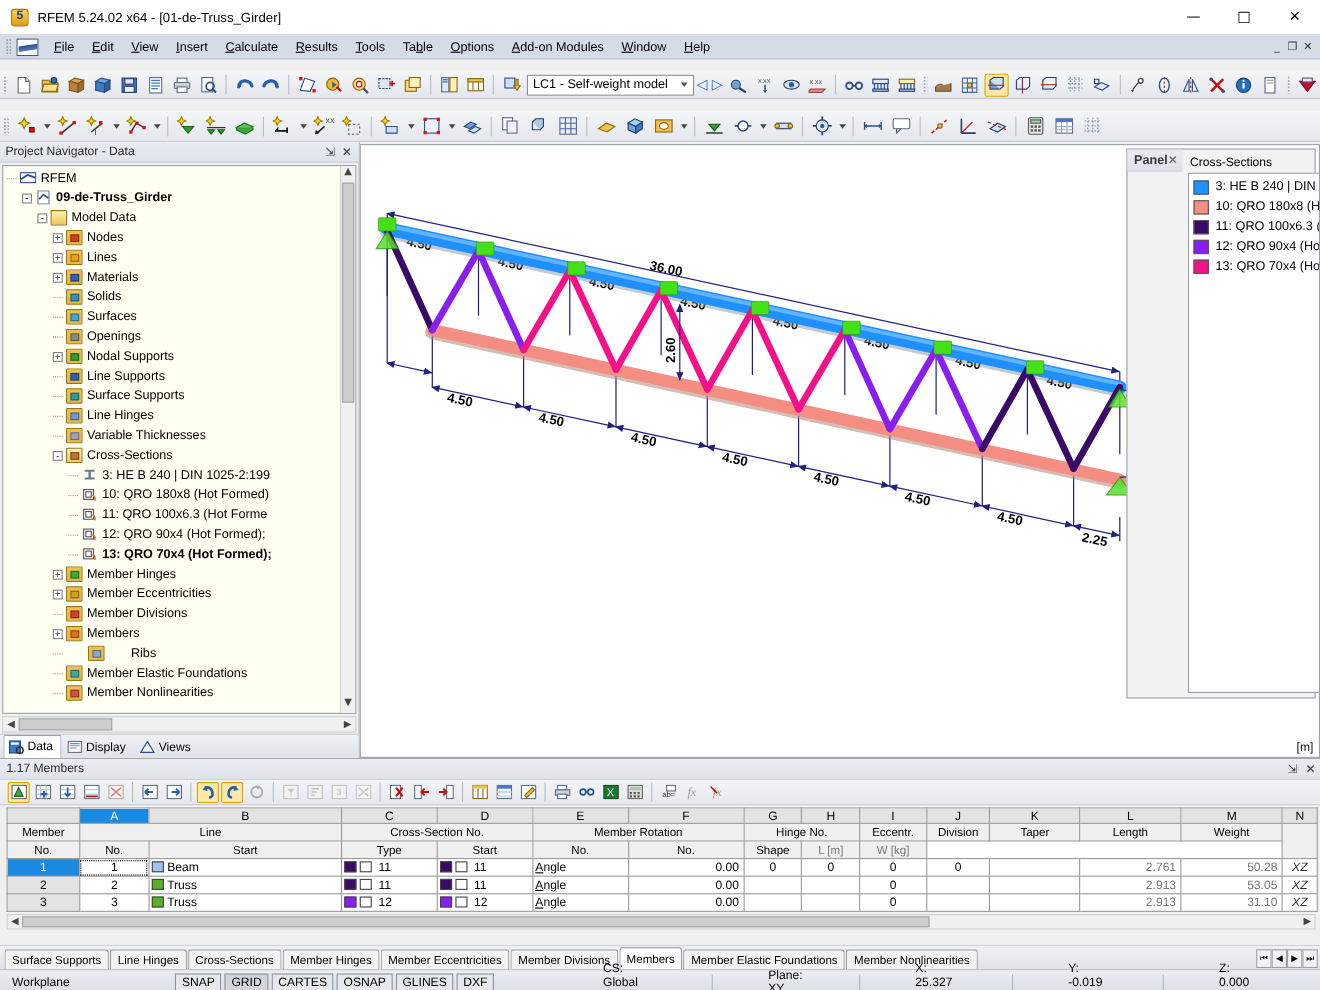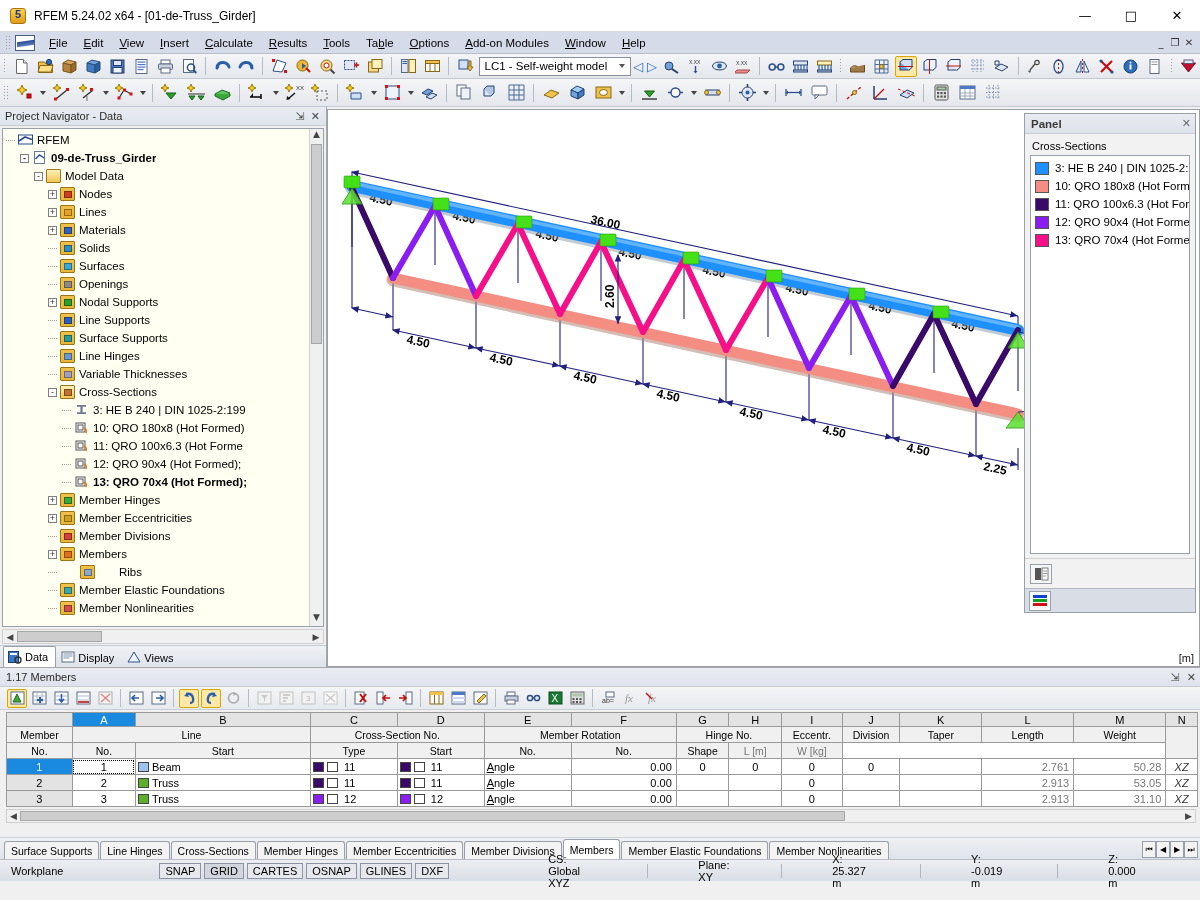--- a/index.html
+++ b/index.html
@@ -53,21 +53,21 @@
   }
   #menubar .mi { padding:2px 8px; font-size:11.5px; color:#000; cursor:default; white-space:nowrap;}
   #menubar .mi u { text-decoration:underline; }
   #menubar .mwbtns { margin-left:auto; display:flex; padding-right:4px; color:#333; }
   #menubar .mwb { width:14px; text-align:center; font-size:10px; font-family:"DejaVu Sans",sans-serif;}
 
   
   .toolbar {
     background:linear-gradient(#f4f5f7,#e4e7ec);
     border-bottom:1px solid #c3c8d2;
-    display:flex; align-items:center; padding:2px 0;
+    display:flex; align-items:center; padding:2px 0;margin-top:11px;
   }
   #toolbar1 { height:25px; }
   #toolbar2 { height:28px; }
   .tsep { width:1px; height:18px; background:#b6bcc6; margin:0 4px; flex:none;}
   .tbtn {
     width:22px; height:21px; margin:0 1px; flex:none;
     display:flex; align-items:center; justify-content:center;
     border:1px solid transparent; border-radius:2px; position:relative;
   }
   #toolbar2 .tbtn { width:24px; height:23px; }
@@ -127,21 +127,21 @@
 
   
   #viewport { flex:1; background:#ffffff; border:1px solid #9aa0aa; margin:2px 0 0 0;
               position:relative; overflow:hidden; }
   #model-svg { position:absolute; left:0; top:0; }
   .dimtext { font-family:"Liberation Sans",sans-serif; font-weight:bold; fill:#000; font-size:12px;}
 
   
   #panel { position:absolute; right:3px; top:3px; width:172px; height:500px;
            background:#f2f2f2; border:1px solid #9aa0aa;
-           display:flex; flex-direction:column; }
+           display:flex; flex-direction:row; }
   #panel-head { height:20px; background:linear-gradient(#e9ecf2,#dde1e9);
                 display:flex; align-items:center; padding:0 4px 0 6px;
                 border-bottom:1px solid #c6cbd4; }
   #panel-head .t { font-size:11.5px; font-weight:bold; color:#3a3a3a; }
   #panel-head .x { margin-left:auto; color:#6a6a6a; font-size:11px; font-family:"DejaVu Sans",sans-serif;}
   #panel-body { flex:1; padding:4px 5px; display:flex; flex-direction:column; }
   #panel-body .cap { font-size:11px; margin:2px 0 3px 2px; }
   #cs-list { flex:1; background:#fff; border:1px solid #9aa0aa; padding:3px 0 0 4px;
              overflow:hidden; }
   .cs-row { display:flex; align-items:center; height:18px; white-space:nowrap; font-size:11.5px;}

